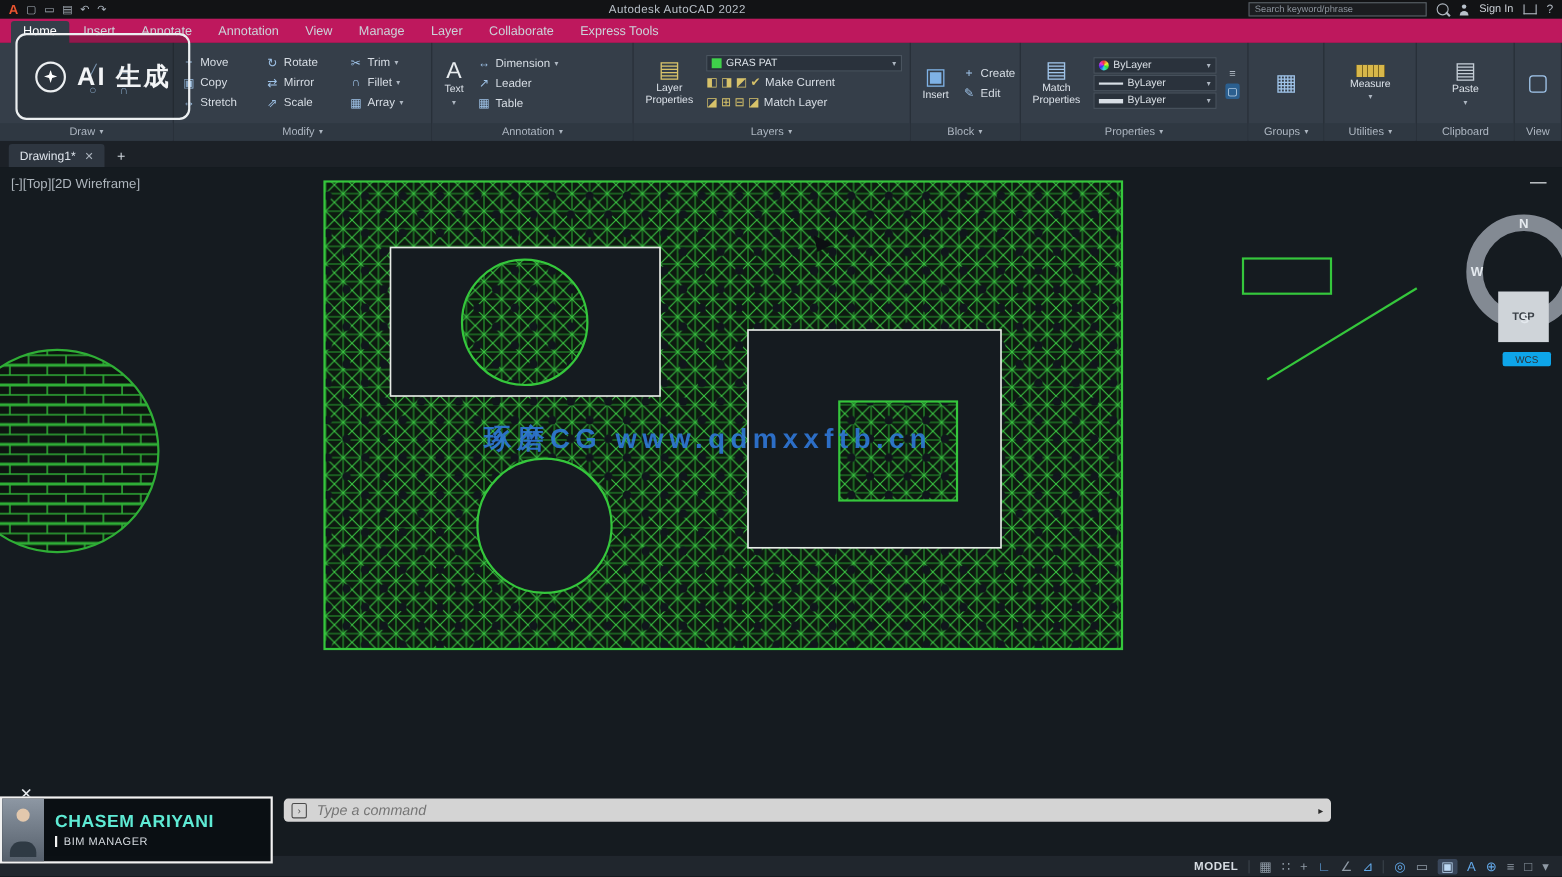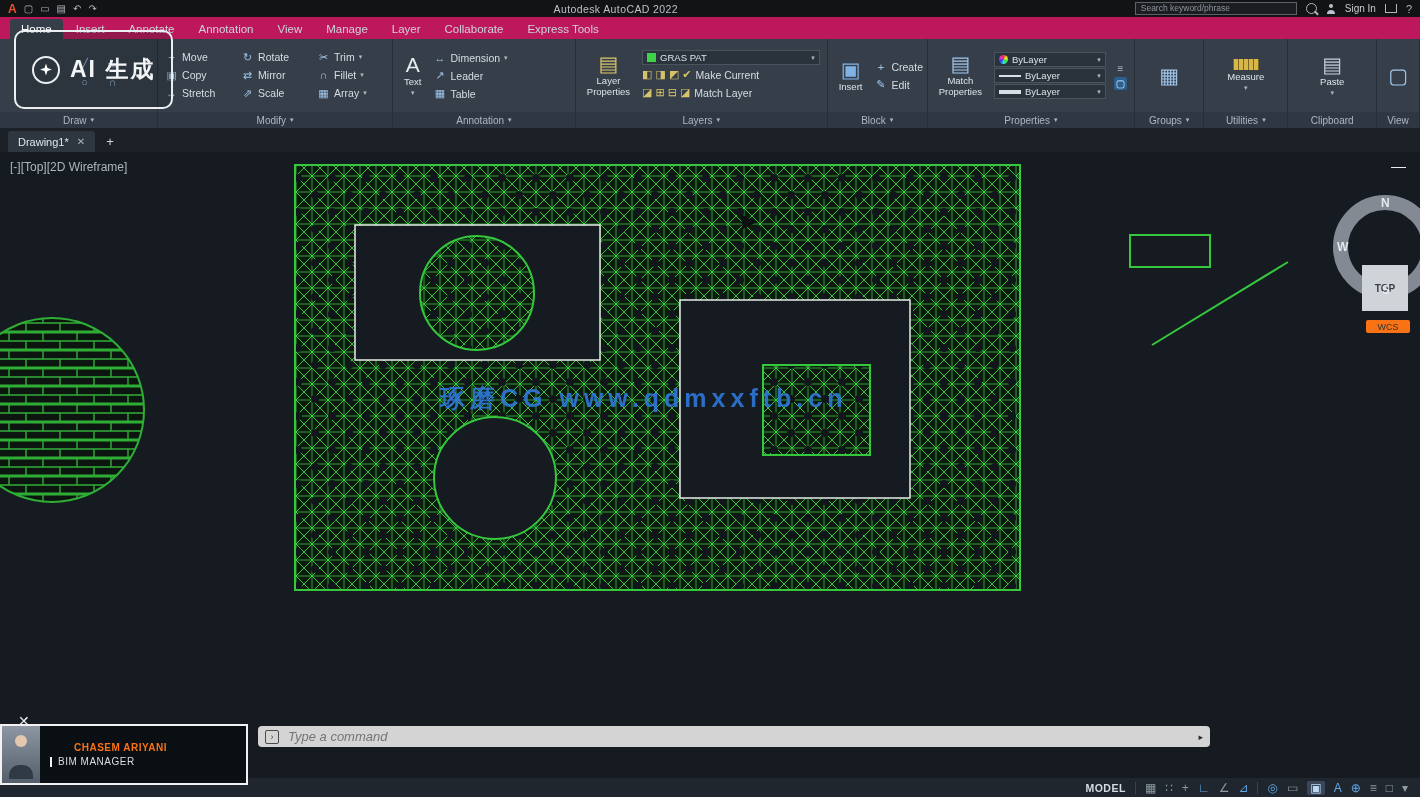--- a/index.html
+++ b/index.html
@@ -73,36 +73,36 @@
   .wmark{position:absolute;left:440px;top:230px;width:560px;color:#2f78d8;font-size:25px;font-weight:bold;letter-spacing:5px;opacity:.9;z-index:2;}
 
   
   .vcube{position:absolute;left:1333px;top:43px;width:104px;height:104px;z-index:3;}
   .vring{position:absolute;inset:0;border-radius:50%;border:15px solid rgba(150,158,168,.85);box-sizing:border-box;}
   .vface{position:absolute;left:29px;top:29px;width:46px;height:46px;background:#cfd4d9;color:#3a4047;font-size:10px;font-weight:bold;display:flex;align-items:center;justify-content:center;margin-top:41px;}
   .vl{position:absolute;color:#e4e9ee;font-size:12px;font-weight:bold;}
   .vl.n{left:48px;top:1px;}
   .vl.w{left:4px;top:45px;}
   .vl.s{left:49px;top:88px;}
-  .wcschip{position:absolute;left:1366px;top:168px;width:44px;height:13px;background:#f97316;color:#2e3338;font-size:9px;display:flex;align-items:center;justify-content:center;border-radius:2px;z-index:3;}
+  .wcschip{position:absolute;left:1366px;top:168px;width:44px;height:13px;background:#0ea5e9;color:#2e3338;font-size:9px;display:flex;align-items:center;justify-content:center;border-radius:2px;z-index:3;}
 
   
   .cmdbar{position:absolute;left:258px;top:574px;width:952px;height:21px;background:#d4d4d4;border-radius:4px;display:flex;align-items:center;padding:0 7px;gap:7px;z-index:4;box-sizing:border-box;}
   .cmdicon{width:12px;height:12px;border:1.5px solid #4a4a4a;border-radius:2px;display:flex;align-items:center;justify-content:center;font-size:9px;color:#4a4a4a;}
   .cmdinput{flex:1;background:transparent;border:none;outline:none;font-style:italic;color:#555;font-size:13px;font-family:"Liberation Sans",sans-serif;}
   .cmdscroll{color:#2a2a2a;font-size:9px;}
 
   
   .lt-close{position:absolute;left:18px;top:561px;color:#e8ecef;font-size:14px;z-index:6;}
   .lowerthird{position:absolute;left:0;top:572px;width:248px;height:61px;border:2px solid #f2f2f2;background:rgba(10,14,18,.92);display:flex;z-index:6;box-sizing:border-box;}
   .photo{width:38px;background:linear-gradient(180deg,#8d97a3,#555f6b);position:relative;flex:none;}
   .photo::before{content:"";position:absolute;left:13px;top:9px;width:12px;height:12px;border-radius:50%;background:#e3c8ad;}
   .photo::after{content:"";position:absolute;left:7px;bottom:4px;width:24px;height:14px;border-radius:10px 10px 0 0;background:#2f3a44;}
   .ltinfo{display:flex;flex-direction:column;justify-content:center;padding-left:10px;gap:3px;}
-  .ltname{color:#f97316;font-size:10px;font-weight:bold;letter-spacing:.5px;margin-left:24px;}
+  .ltname{color:#5eead4;font-size:16px;font-weight:bold;letter-spacing:.5px;}
   .ltrole{display:flex;align-items:center;gap:6px;color:#d8dde2;font-size:10px;letter-spacing:.5px;}
   .rolebar{width:2px;height:10px;background:#f2f2f2;display:inline-block;}
 
   
   .statusbar{position:absolute;left:0;right:0;bottom:0;height:19px;background:#20262d;display:flex;align-items:center;justify-content:flex-end;gap:9px;padding:0 12px;z-index:1;}
   .model{color:#d6dce2;font-size:10.5px;font-weight:bold;letter-spacing:.5px;}
   .sic{font-size:12px;color:#8f9aa5;line-height:1;}
   .sic.blue{color:#62a8e8;}
   .sic.pressed{background:#39465a;border-radius:2px;padding:1px 3px;color:#bcd8f2;}
   .sep{width:1px;height:12px;background:#3a424b;}

